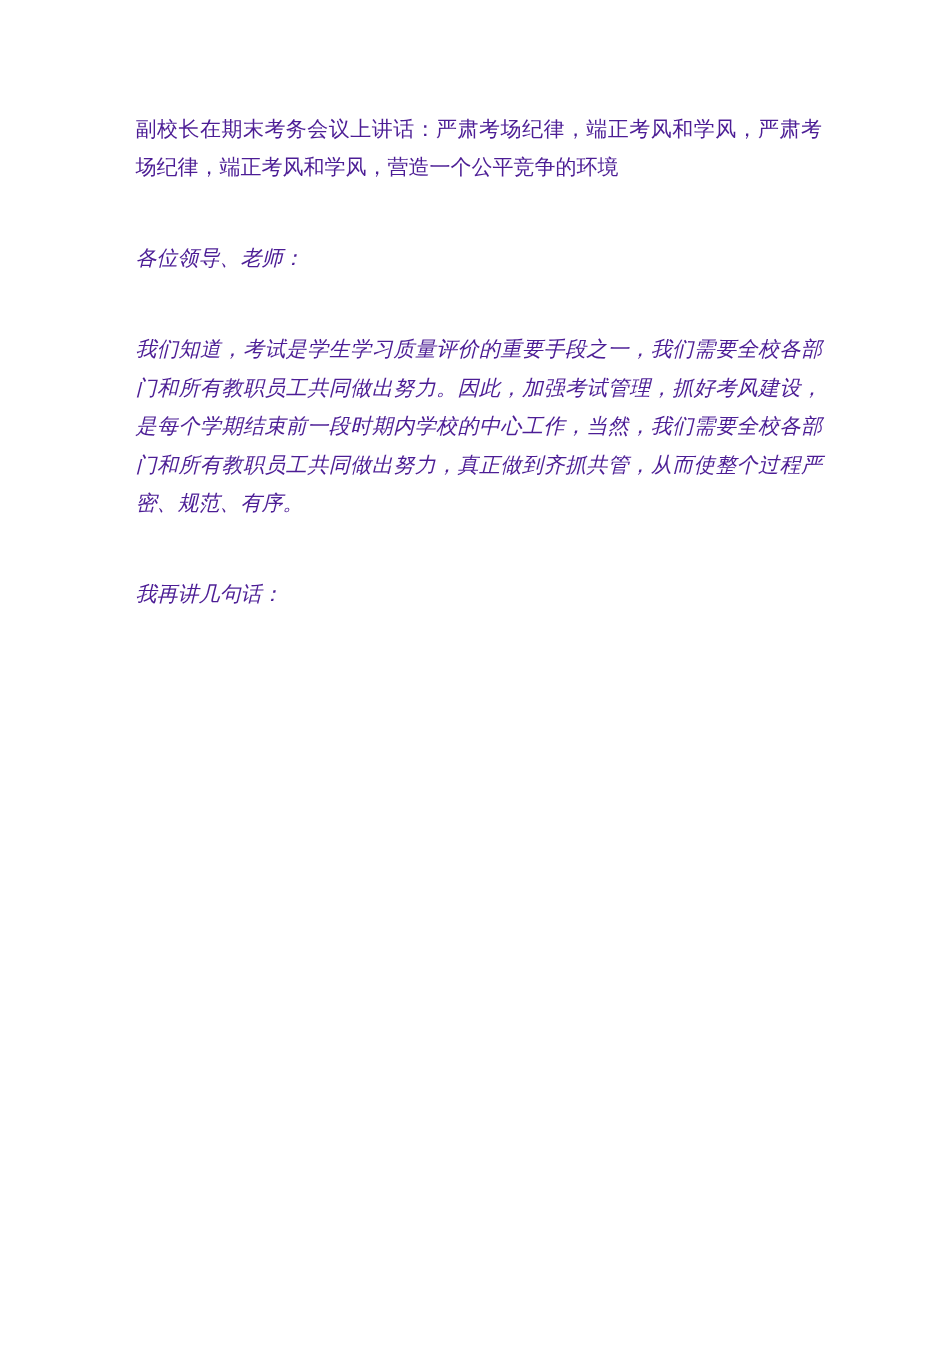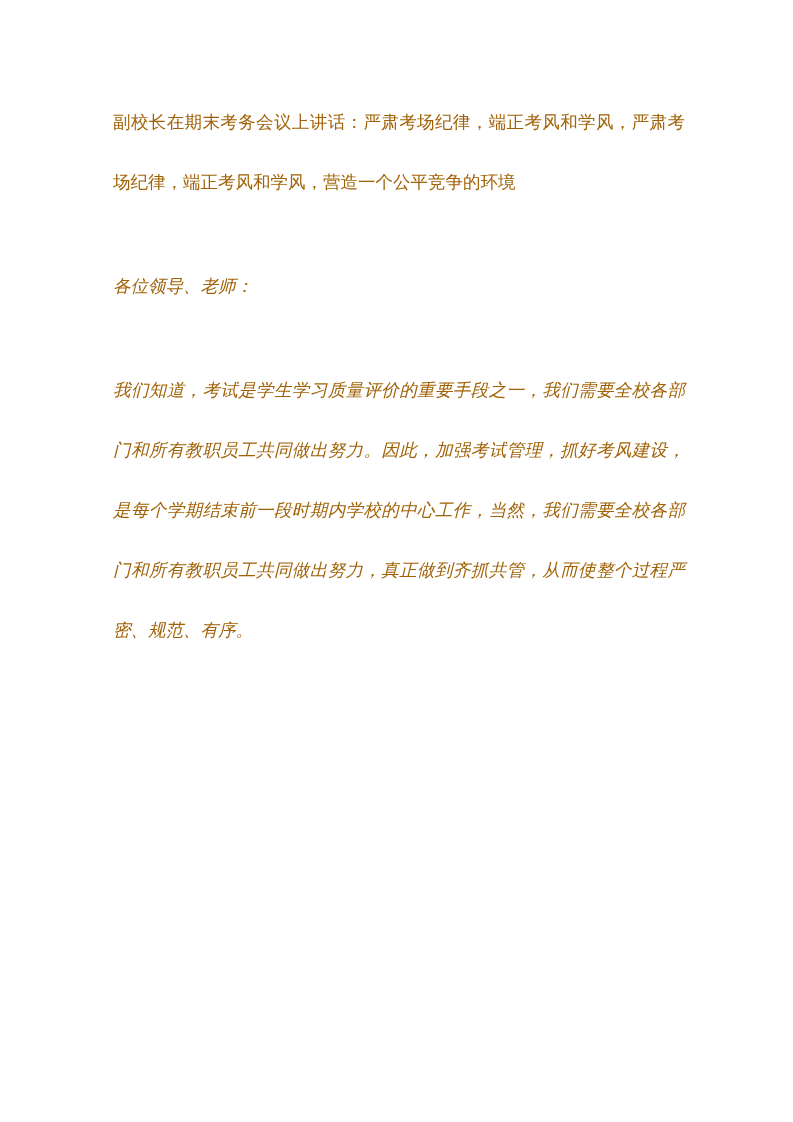--- a/index.html
+++ b/index.html
@@ -20,22 +20,22 @@
   .doc-body {
     position: absolute;
     left: 113px;
     top: 92px;
     width: 572px;
   }
 
   .para {
     font-family: "DejaVu Serif", "Liberation Serif", serif;
     font-size: 17.5px;
-    line-height: 60px;
-    color: #a16207;
+    line-height: 32px;
+    color: #4c1d95;
     text-align: justify;
     text-justify: inter-character;
     margin: 0;
     word-break: break-all;
     -webkit-font-smoothing: antialiased;
   }
 
   
   .para.gap-before {
     margin-top: 44px;
@@ -61,17 +61,18 @@
   <div class="doc-body">
 
     <p class="para">副校长在期末考务会议上讲话：严肃考场纪律，端正考风和学风，严肃考场纪律，端正考风和学风，营造一个公平竞争的环境</p>
 
     <p class="para gap-before">各位领导、老师：</p>
 
 
 
     <p class="para gap-before">我们知道，考试是学生学习质量评价的重要手段之一，我们需要全校各部门和所有教职员工共同做出努力。因此，加强考试管理，抓好考风建设，是每个学期结束前一段时期内学校的中心工作，当然，我们需要全校各部门和所有教职员工共同做出努力，真正做到齐抓共管，从而使整个过程严密、规范、有序。</p>
 
+    <p class="para gap-before">我再讲几句话：</p>
 
 
 
   </div>
 </div>
 
 </body></html>

